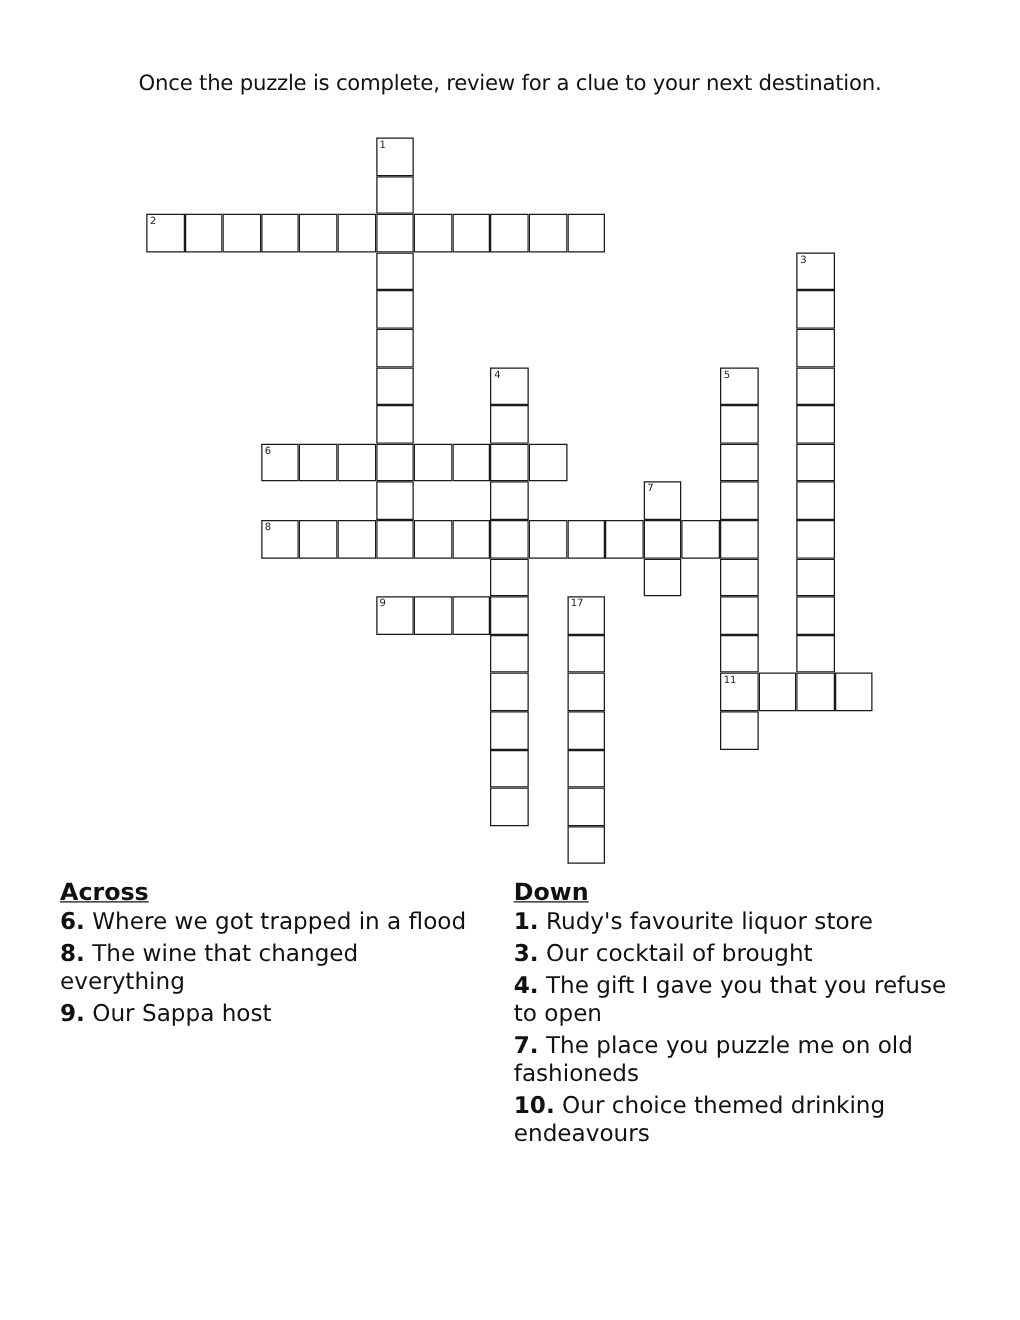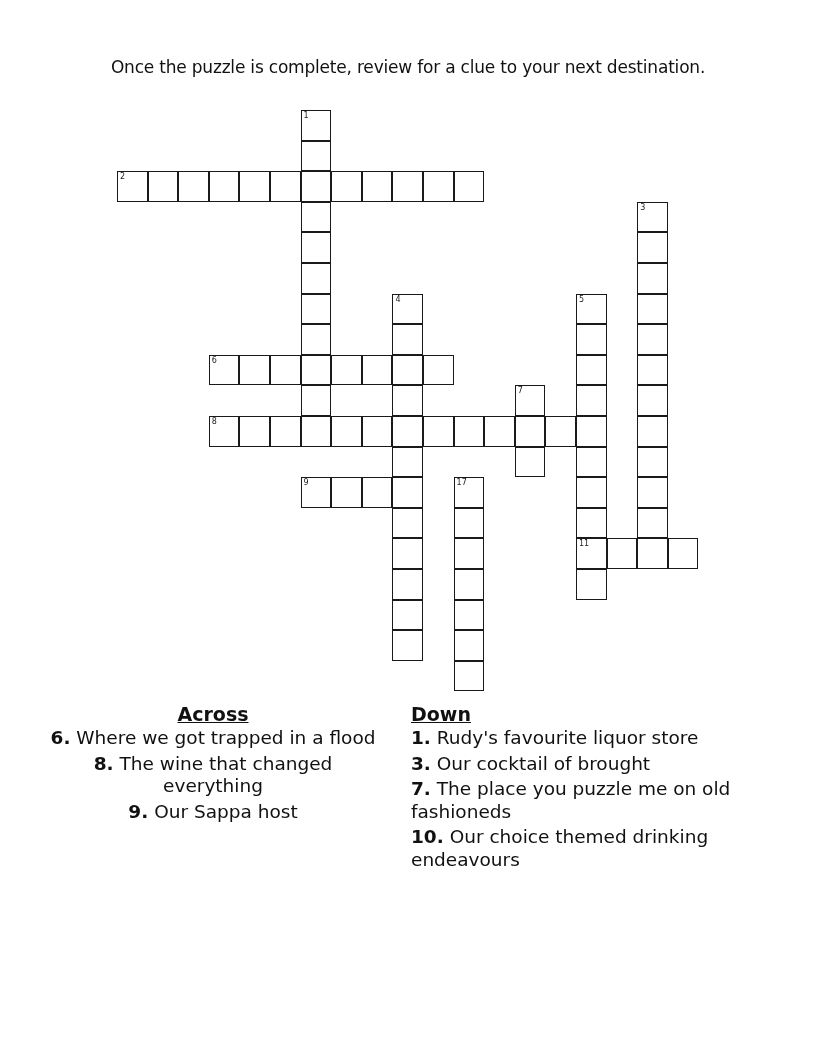--- a/index.html
+++ b/index.html
@@ -2,21 +2,21 @@
 <html><head>
 <meta charset="utf-8">
 <style>
   html, body { margin:0; padding:0; background:#ffffff; }
   body { width:816px; height:1056px; position:relative; overflow:hidden; font-family:"DejaVu Sans", sans-serif; color:#111; }
   .instructions { position:absolute; left:0; top:57px; width:816px; text-align:center; font-size:17px; letter-spacing:-0.2px; }
   .grid { position:absolute; left:0; top:0; width:816px; height:700px; }
   .cell { position:absolute; width:30.6px; height:30.6px; box-sizing:border-box; border:1.6px solid #1a1a1a; background:#fff; }
   .num { position:absolute; left:2px; top:1px; font-size:8px; line-height:8px; font-family:"DejaVu Sans", sans-serif; color:#222; }
   .clues { position:absolute; top:702px; font-size:18.5px; line-height:22.5px; }
-  .clues.across { left:48px; width:330px;text-align:center; }
+  .clues.across { left:48px; width:330px; }
   .clues.down { left:411px; width:350px; }
   .clues h2 { margin:0 0 1px 0; font-size:19px; font-weight:bold; text-decoration:underline; line-height:24px; }
   .clue { margin:0 0 3px 0; }
   .clue b { font-weight:bold; }
 </style>
 </head>
 <body>
 
 <div class="instructions">Once the puzzle is complete, review for a clue to your next destination.</div>
 
@@ -135,15 +135,16 @@
   <h2>Across</h2>
   <div class="clue"><b>6.</b> <span>Where we got trapped in a flood</span></div>
   <div class="clue"><b>8.</b> <span>The wine that changed everything</span></div>
   <div class="clue"><b>9.</b> <span>Our Sappa host</span></div>
 </div>
 
 <div class="clues down">
   <h2>Down</h2>
   <div class="clue"><b>1.</b> <span>Rudy's favourite liquor store</span></div>
   <div class="clue"><b>3.</b> <span>Our cocktail of brought</span></div>
+  <div class="clue"><b>4.</b> <span>The gift I gave you that you refuse to open</span></div>
   <div class="clue"><b>7.</b> <span>The place you puzzle me on old fashioneds</span></div>
   <div class="clue"><b>10.</b> <span>Our choice themed drinking endeavours</span></div>
 </div>
 
 </body></html>

